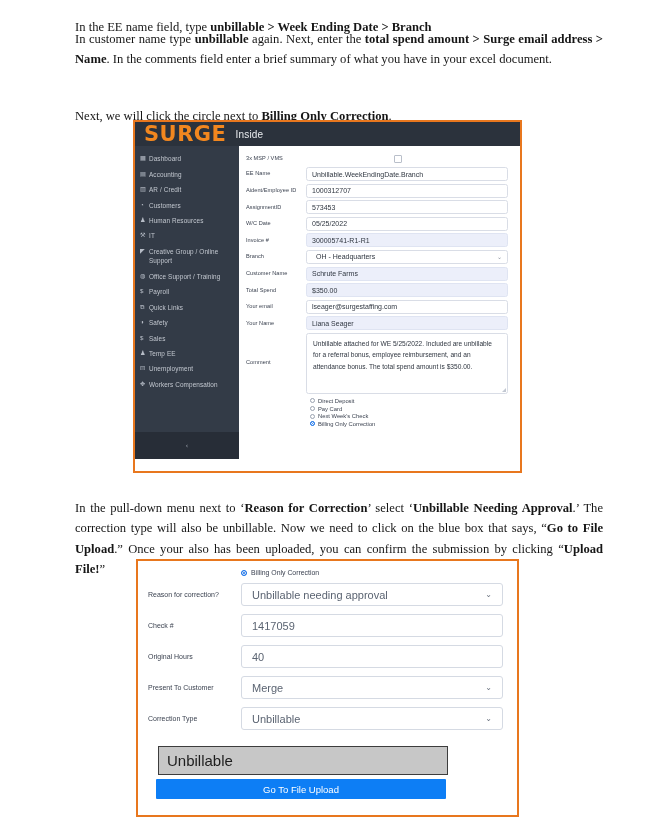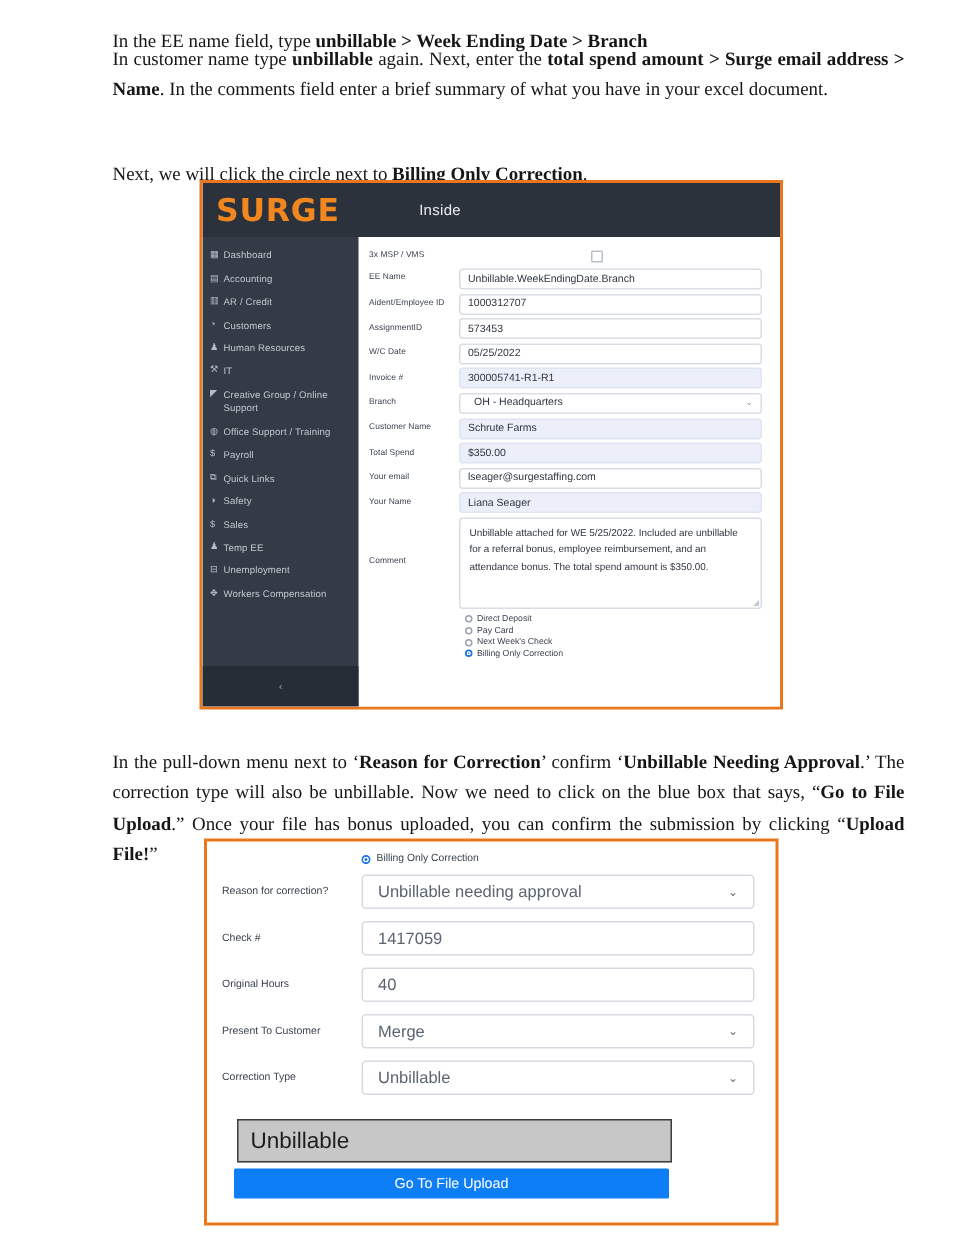--- a/index.html
+++ b/index.html
@@ -43,27 +43,26 @@
     border: 2px solid #e8771e;
     background: #ffffff;
     box-sizing: border-box;
     overflow: hidden;
   }
   .shot1 { left: 133px; top: 120px; width: 389px; height: 353px; }
   .shot2 { left: 136px; top: 559px; width: 383px; height: 258px; }
 
   
   .app-header {
-    height: 36px;
+    height: 24px;
     background: #2b323c;
     display: flex;
     align-items: center;
     padding-left: 9px;
     box-sizing: border-box;
-    gap: 44px;
   }
   .logo {
     font-family: "DejaVu Sans", sans-serif;
     font-weight: bold;
     font-size: 21px;
     letter-spacing: 0.5px;
     color: #f2871f;
     line-height: 1;
   }
   .logo-inside {
@@ -473,21 +472,21 @@
               <span class="rdo on"></span>
               <span>Billing Only Correction</span>
             </div>
           </div>
       </div>
 
     </div>
   </div>
 
   <p class="prose p4">
-    <span>In the pull-down menu next to ‘</span><b>Reason for Correction</b><span>’ confirm ‘</span><b>Unbillable Needing Approval</b><span>.’ The correction type will also be unbillable. Now we need to click on the blue box that says, “</span><b>Go to File Upload</b><span>.” Once your file has bonus uploaded, you can confirm the submission by clicking “</span><b>Upload File!</b><span>”</span>
+    <span>In the pull-down menu next to ‘</span><b>Reason for Correction</b><span>’ select ‘</span><b>Unbillable Needing Approval</b><span>.’ The correction type will also be unbillable. Now we need to click on the blue box that says, “</span><b>Go to File Upload</b><span>.” Once your also has been uploaded, you can confirm the submission by clicking “</span><b>Upload File!</b><span>”</span>
   </p>
 
   <div class="shot shot2">
     <div class="panel2">
       <div class="p2-radio">
         <span class="rdo on"></span>
         <span>Billing Only Correction</span>
       </div>
       <div id="panel2-fields">
           <div class="frow2">

